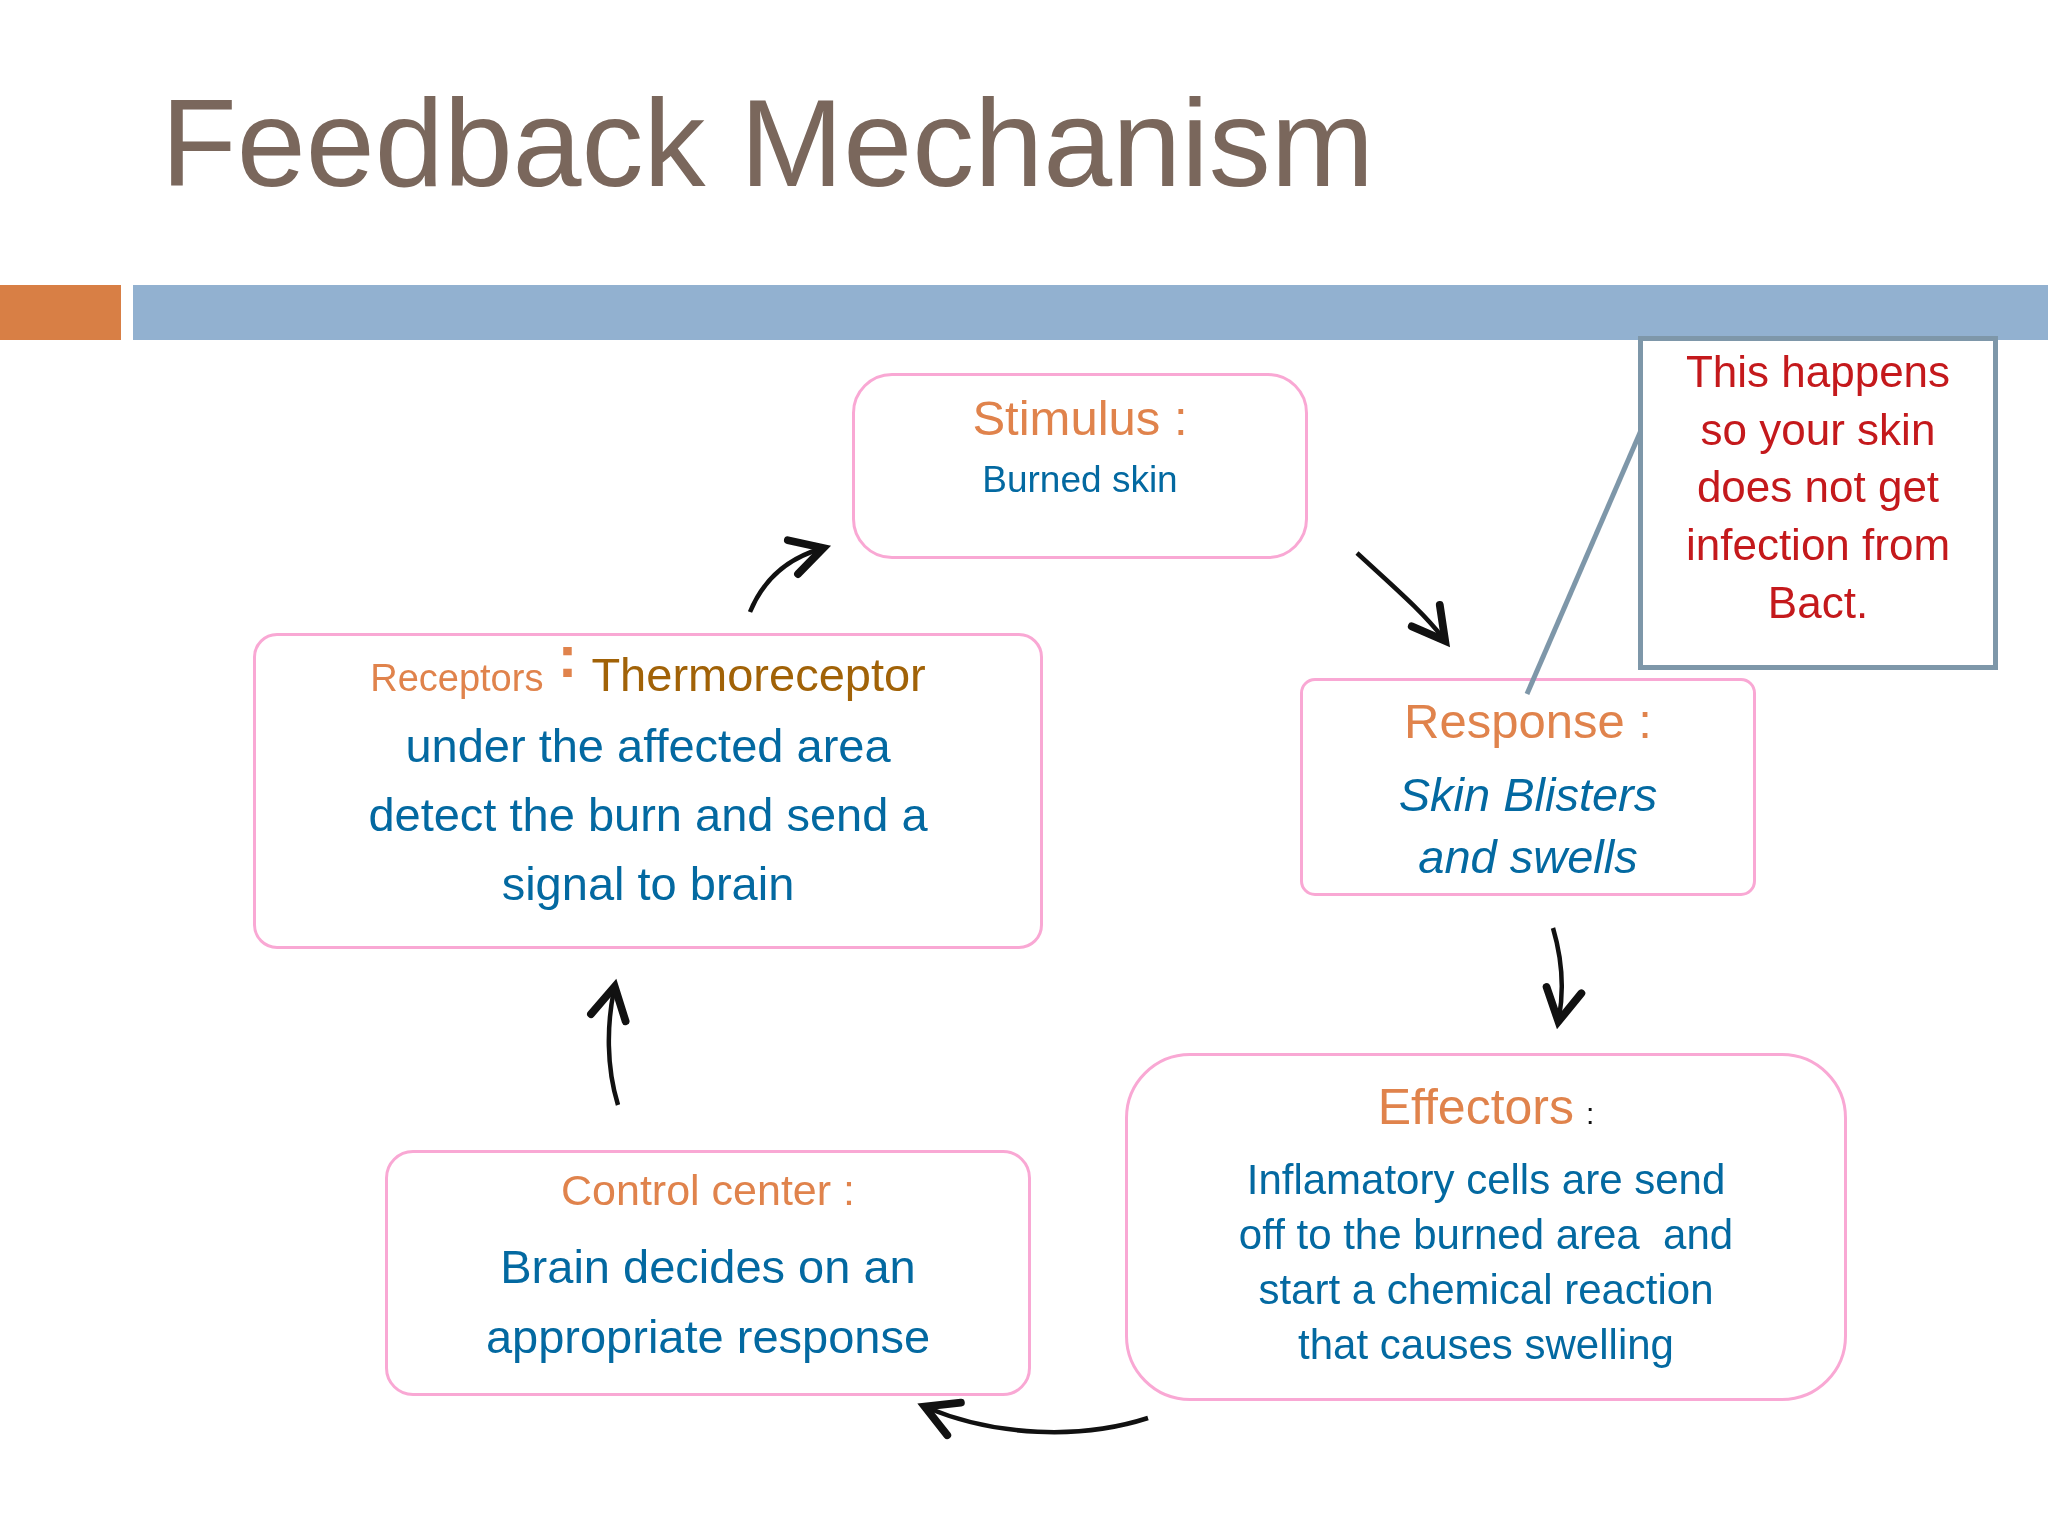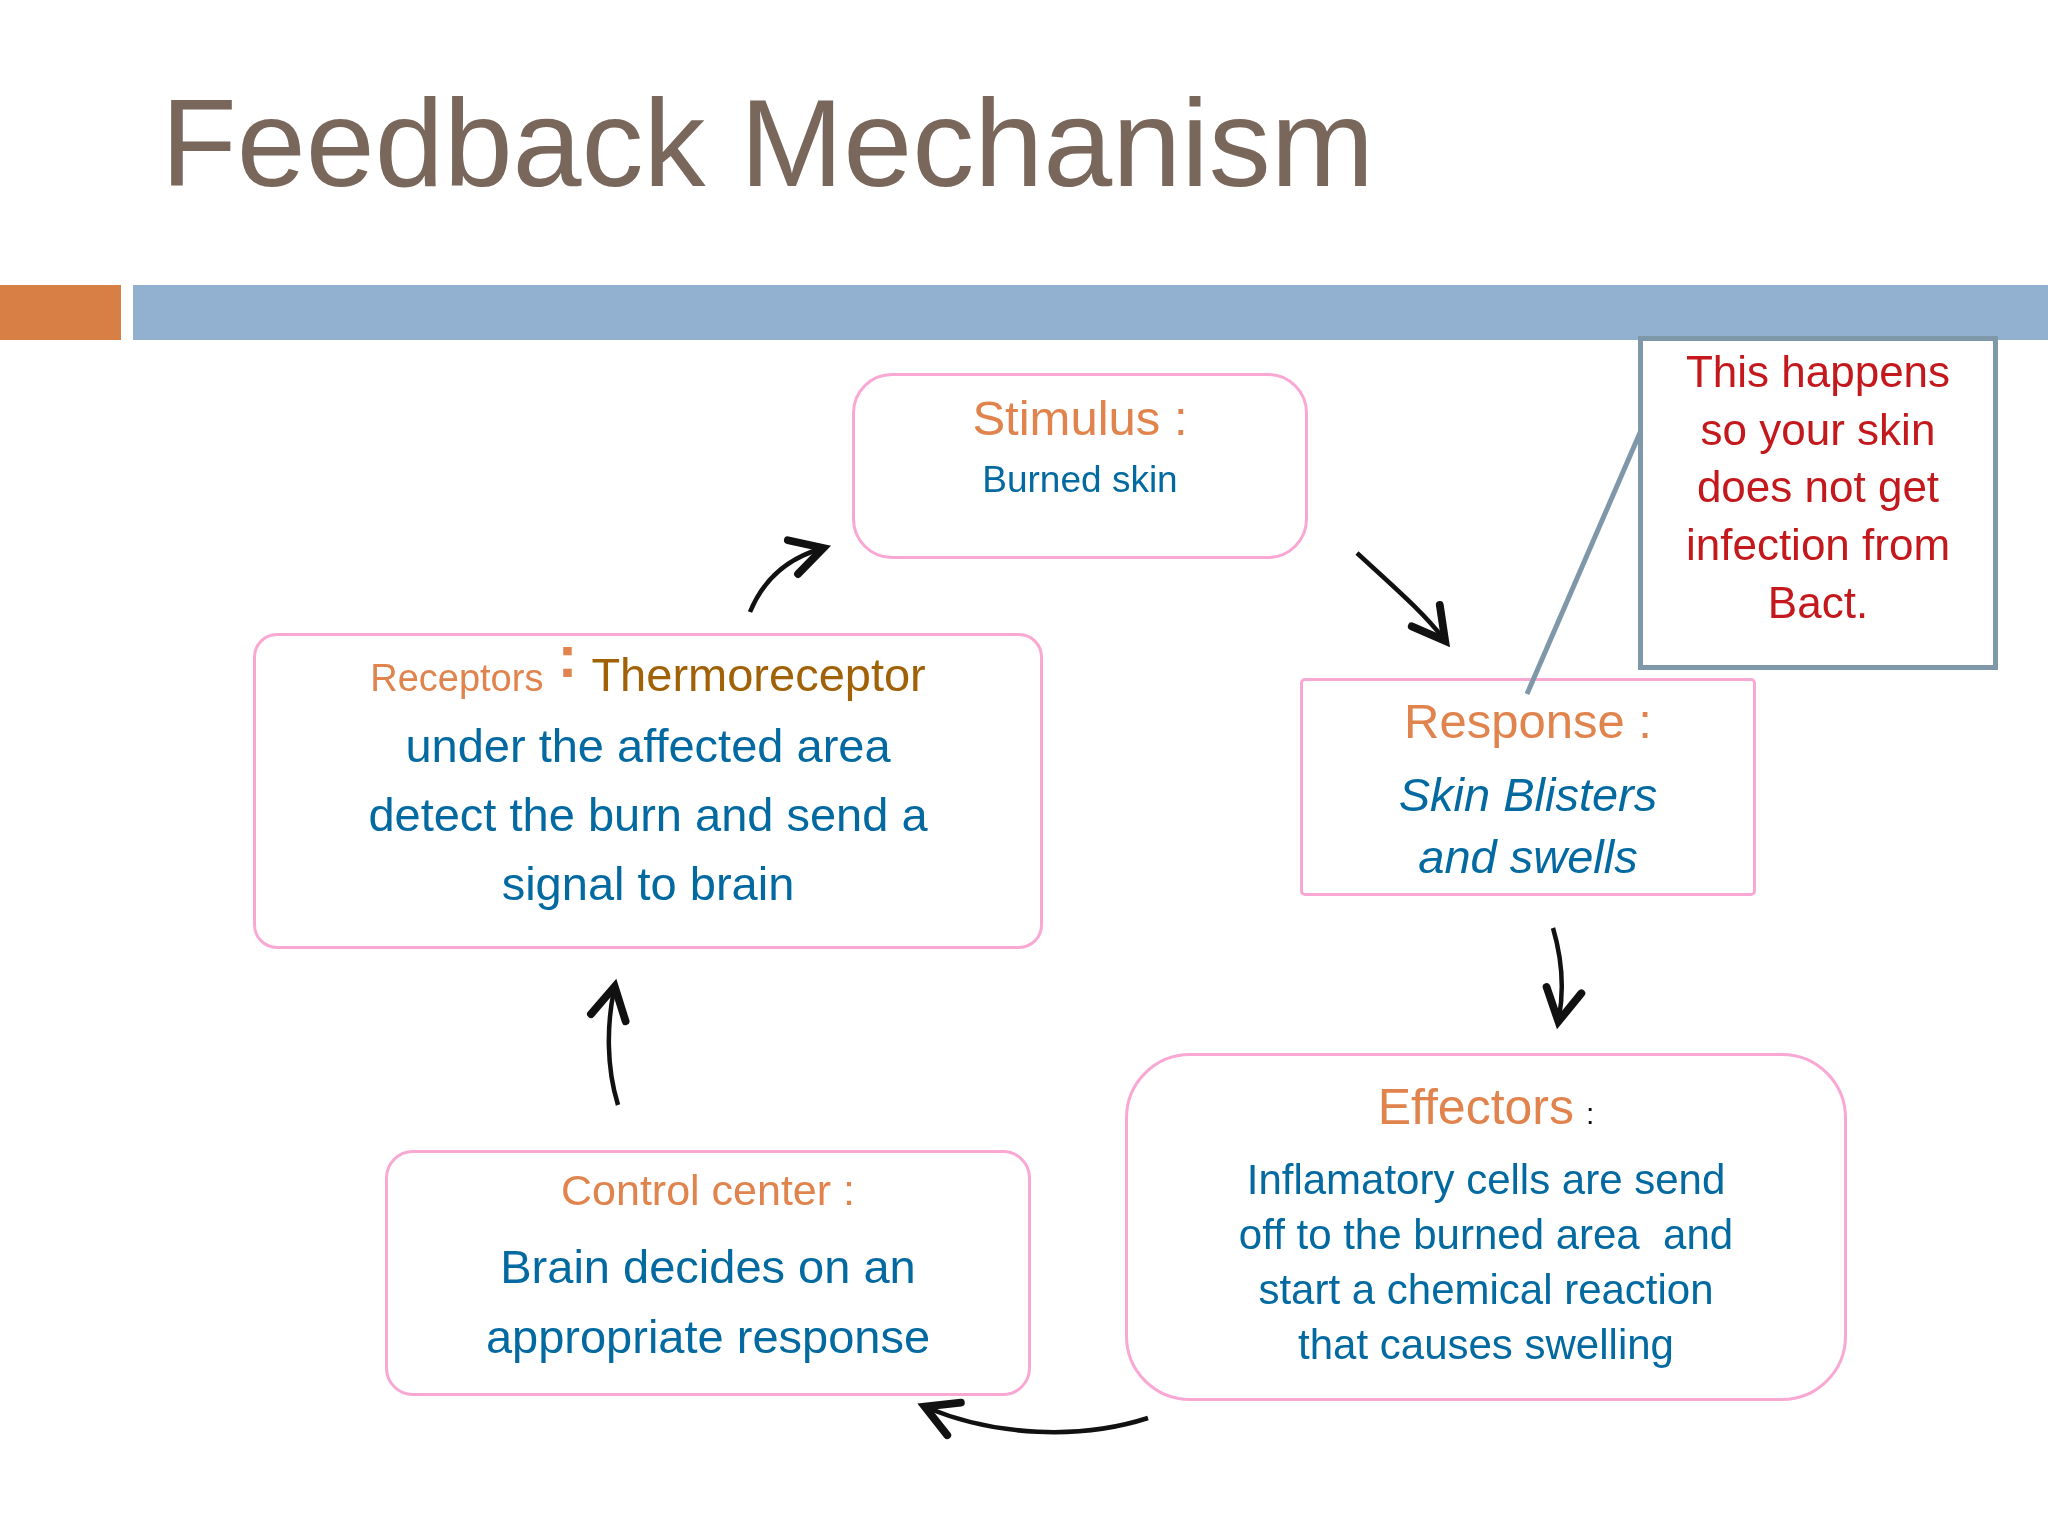--- a/index.html
+++ b/index.html
@@ -35,21 +35,21 @@
   #stimulus-box .heading{font-size:49px;line-height:1.25;}
   #stimulus-box .body{font-size:37px;margin-top:10px;}
 
   #receptors-box{left:253px;top:633px;width:790px;height:316px;border-radius:24px;}
   #receptors-line1{display:flex;justify-content:center;align-items:baseline;gap:14px;}
   #receptors-label{font-size:38px;color:#E0834C;}
   #receptors-colon{font-size:60px;font-weight:bold;color:#E0834C;position:relative;top:-14px;}
   #receptors-heading-rest{font-size:47px;color:#a16207;}
   #receptors-box .body{font-size:47px;line-height:1.47;margin-top:6px;}
 
-  #response-box{left:1300px;top:678px;width:456px;height:218px;border-radius:5px;padding-top:10px;}
+  #response-box{left:1300px;top:678px;width:456px;height:218px;border-radius:15px;padding-top:10px;}
   #response-box .heading{font-size:49px;line-height:1.25;}
   #response-box .body{font-size:47px;line-height:1.32;margin-top:12px;font-style:italic;}
 
   #effectors-box{left:1125px;top:1053px;width:722px;height:348px;border-radius:65px;padding-top:22px;}
   #effectors-heading-row{display:flex;justify-content:center;align-items:baseline;gap:12px;}
   #effectors-heading{font-size:50px;color:#E0834C;}
   #effectors-colon{font-size:30px;color:#111111;}
   #effectors-box .body{font-size:42px;line-height:1.31;margin-top:16px;}
 
   #control-box{left:385px;top:1150px;width:646px;height:246px;border-radius:28px;padding-top:11px;}

